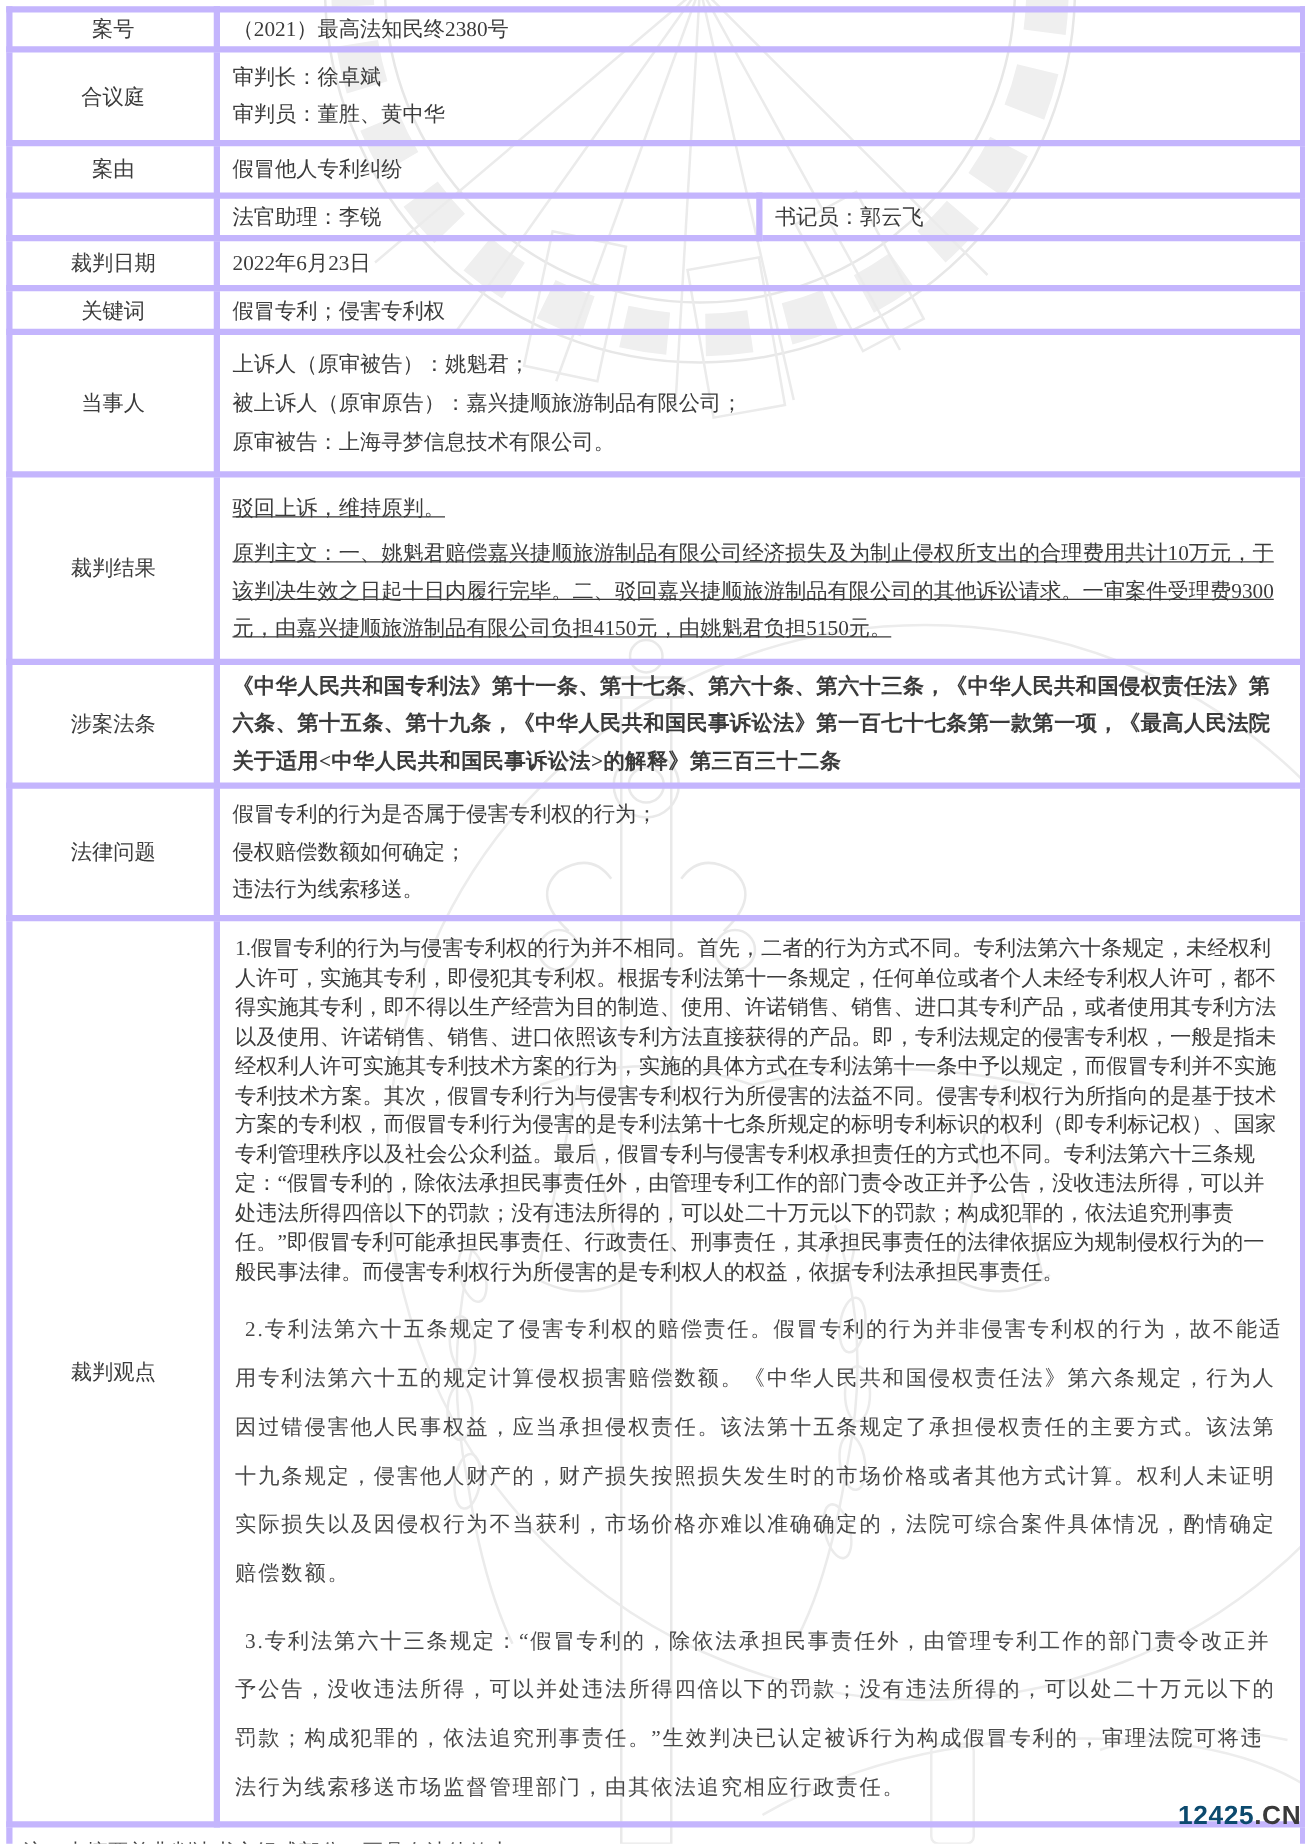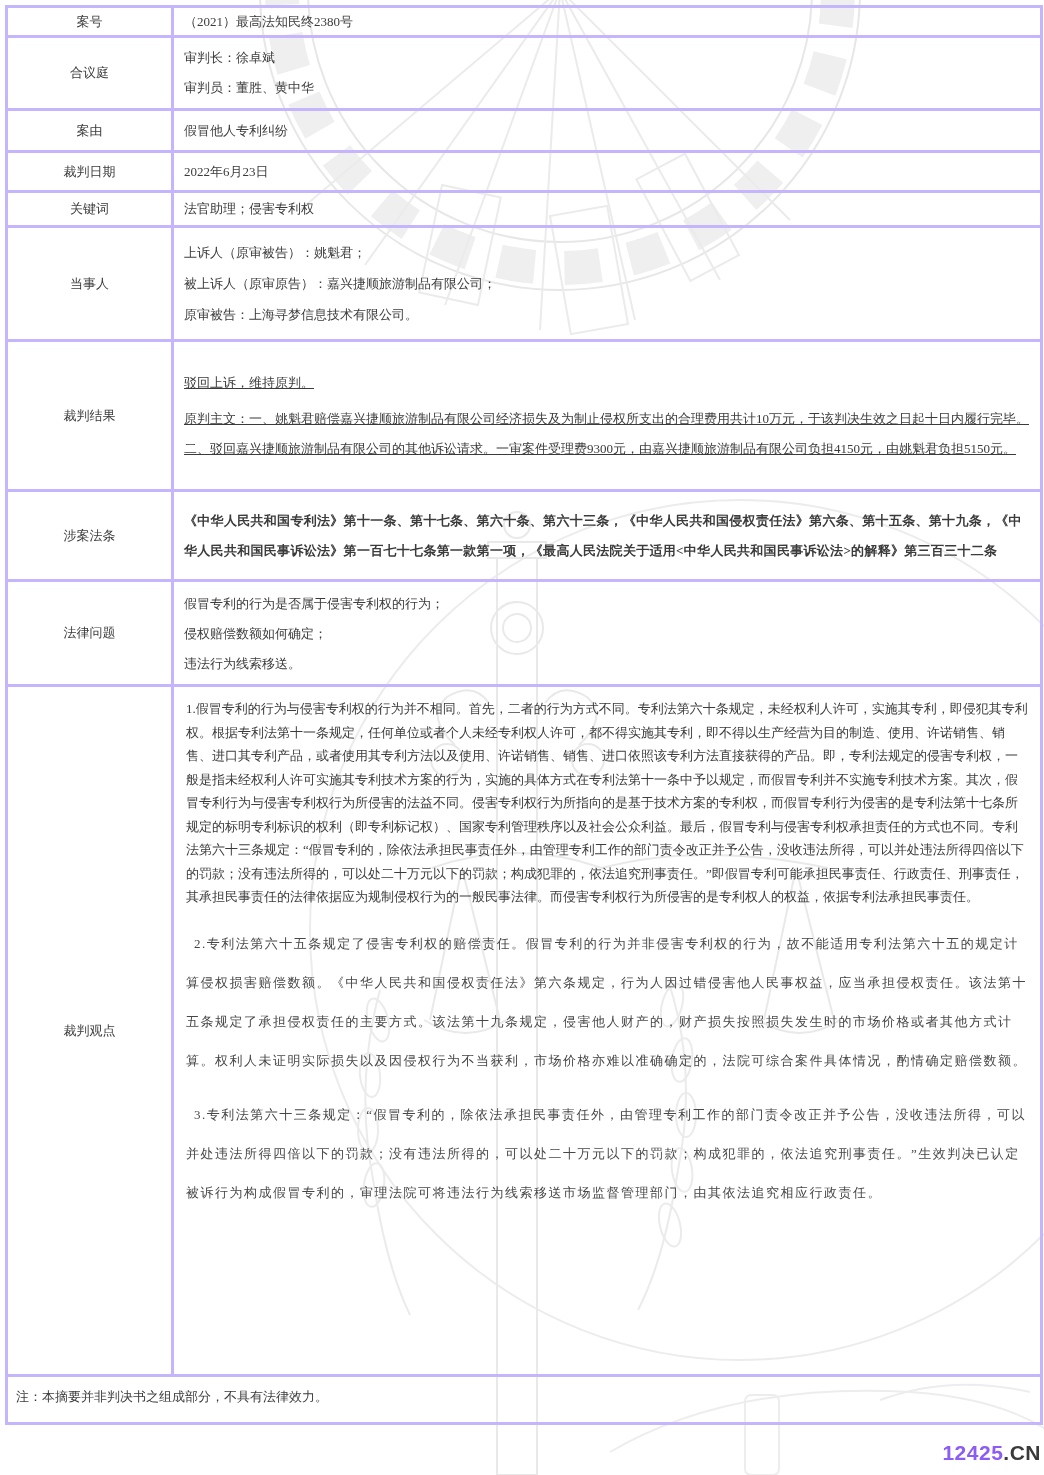--- a/index.html
+++ b/index.html
@@ -6,40 +6,40 @@
   body{
     width:1044px;height:1475px;position:relative;background:#fff;overflow:hidden;
     font-family:"Liberation Serif","DejaVu Serif",serif;color:#3b3b3b;
   }
   .watermark{position:absolute;left:0;top:0;z-index:0;pointer-events:none;}
   table.case{
     position:absolute;left:5px;top:5px;width:1035px;z-index:1;
     border-collapse:collapse;table-layout:fixed;background:transparent;
   }
   td{
-    border:3px solid #c4b5fd;font-size:13px;color:#3b3b3b;
+    border:5px solid #c4b5fd;font-size:17px;color:#3b3b3b;
     padding:2px 10px;vertical-align:middle;background:transparent;
     word-break:break-all;
   }
   td.label{text-align:center;padding:2px 4px;}
   .panel-line{margin:6px 0;line-height:24px;}
   .party-line{margin:7px 0;line-height:24px;}
   .issue-line{margin:7px 0;line-height:23px;}
   .result-p{margin:6px 0;line-height:30px;text-decoration:underline;}
   td.statutes{line-height:30px;font-weight:700;letter-spacing:0.3px;}
   td.opinion-cell{vertical-align:top;padding:8px 12px;}
   .opinion-p1{margin:2px 0 0 0;line-height:23.5px;font-family:Liberation Serif, serif;}
   .opinion-kai{margin:15px 0 0 0;line-height:39px;letter-spacing:1.5px;color:#474747;text-indent:8px;}
   td.note-cell{vertical-align:top;padding:8px 8px;line-height:24px;}
   .footer{
     position:absolute;right:3px;top:1441px;z-index:2;
     font-family:"Liberation Sans","DejaVu Sans",sans-serif;
     font-weight:bold;font-size:21px;letter-spacing:0.5px;
   }
-  .footer .num{color:#8b5cf6;}
+  .footer .num{color:#0c4a6e;}
   .footer .tld{color:#3a3a3a;}
 </style>
 </head>
 <body>
 
 <svg class="watermark" width="1044" height="1475" viewBox="0 0 1044 1475" fill="none" stroke="#e7e7e7" stroke-width="2">
 
   <circle cx="560" cy="-10" r="300"></circle>
   <circle cx="560" cy="-10" r="252"></circle>
   <circle cx="560" cy="-10" r="278" stroke="#efefef" stroke-width="34" stroke-dasharray="36 30"></circle>
@@ -119,29 +119,34 @@
       <div class="panel-line">审判长：徐卓斌</div>
       <div class="panel-line">审判员：董胜、黄中华</div>
     </td>
   </tr>
 
   <tr style="height:42px">
     <td class="label">案由</td>
     <td colspan="2">假冒他人专利纠纷</td>
   </tr>
 
+  <tr style="height:34px">
+    <td class="label"></td>
+    <td>法官助理：李锐</td>
+    <td>书记员：郭云飞</td>
+  </tr>
 
   <tr style="height:40px">
     <td class="label">裁判日期</td>
     <td colspan="2">2022年6月23日</td>
   </tr>
 
   <tr style="height:35px">
     <td class="label">关键词</td>
-    <td colspan="2">法官助理；侵害专利权</td>
+    <td colspan="2">假冒专利；侵害专利权</td>
   </tr>
 
   <tr style="height:114px">
     <td class="label">当事人</td>
     <td colspan="2">
       <div class="party-line">上诉人（原审被告）：姚魁君；</div>
       <div class="party-line">被上诉人（原审原告）：嘉兴捷顺旅游制品有限公司；</div>
       <div class="party-line">原审被告：上海寻梦信息技术有限公司。</div>
     </td>
   </tr>

